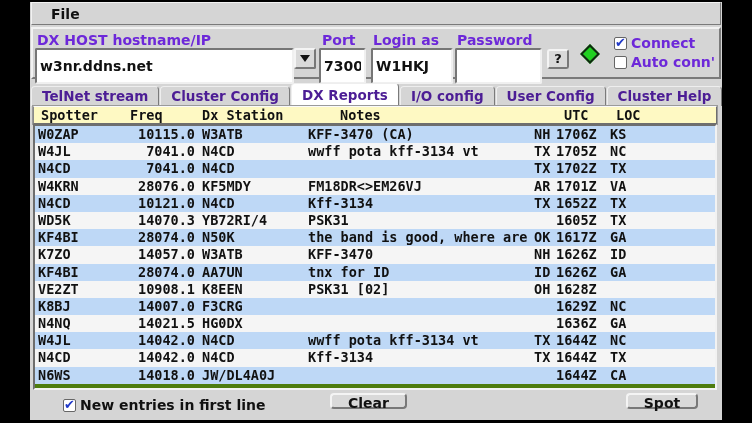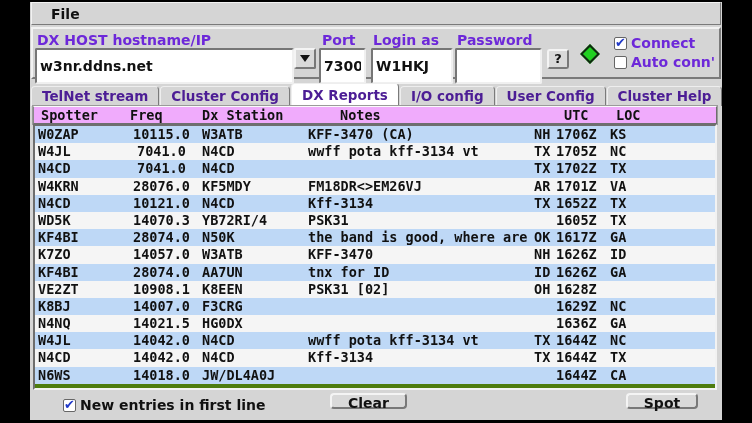--- a/index.html
+++ b/index.html
@@ -48,34 +48,34 @@
 
   
   .tabs { position:absolute; left:1px; top:81px; height:23px; display:flex; align-items:flex-end; }
   .tab { height:20px; line-height:19px; padding:0 10px; background:#d5d5d5; color:#4c1d95;
          font-weight:bold; font-size:13.5px; border:1px solid #7a7a7a; border-bottom:none;
          border-top-color:#eeeeee; border-left-color:#eeeeee;
          border-top-left-radius:4px; border-top-right-radius:4px; margin-right:1px; }
   .tab.active { height:23px; line-height:22px; background:#ffffff; }
 
   
-  .theader { position:absolute; left:3px; top:104px; width:684px; height:18px; background:#f0abfc;
+  .theader { position:absolute; left:3px; top:104px; width:684px; height:18px; background:#fef9c3;
              border:1px solid; border-color:#fafafa #6e6e6e #6e6e6e #8a8a8a; box-shadow:0 0 0 1px #9a9a9a;
              font-family:"DejaVu Sans Mono", monospace; font-weight:bold; font-size:13.5px; color:#111; }
   .theader span { position:absolute; top:1px; line-height:15px; }
   .h-spotter{left:7px} .h-freq{left:96px} .h-dx{left:168px} .h-notes{left:306px} .h-utc{left:530px} .h-loc{left:582px}
 
   .tbody { position:absolute; left:3px; top:122px; width:684px; height:266px; background:#4d7c0f;
            border:2px solid; border-color:#6e6e6e #f2f2f2 #f2f2f2 #6e6e6e; overflow:hidden; }
   .row { position:relative; height:17.2px; line-height:17.2px;
          font-family:"DejaVu Sans Mono", monospace; font-weight:bold; font-size:13.5px; color:#111; }
   .row.odd  { background:#bed8f6; }
   .row.even { background:#f5f5f5; }
   .row span { position:absolute; top:0; }
-  .c-spotter{left:3px} .c-freq{left:93px; width:67px; text-align:center}
+  .c-spotter{left:3px} .c-freq{left:93px; width:67px; text-align:right}
   .c-dx{left:167px} .c-notes{left:273px} .c-st{left:499px} .c-utc{left:521px} .c-loc{left:575px}
 
   
   .footer-cb { left:33px; top:397px; }
   .footer-lbl { position:absolute; left:50px; top:395px; font-weight:bold; font-size:14px; color:#111; }
   .btn { position:absolute; height:16px; background:#d9d9d9; border:2px solid;
          border-color:#f4f4f4 #787878 #787878 #f4f4f4; border-radius:4px;
          font-family:"DejaVu Sans", sans-serif; font-weight:bold; font-size:14px; color:#111; }
   .clear-btn { left:300px; top:391px; width:77px; }
   .spot-btn  { left:596px; top:391px; width:72px; }

